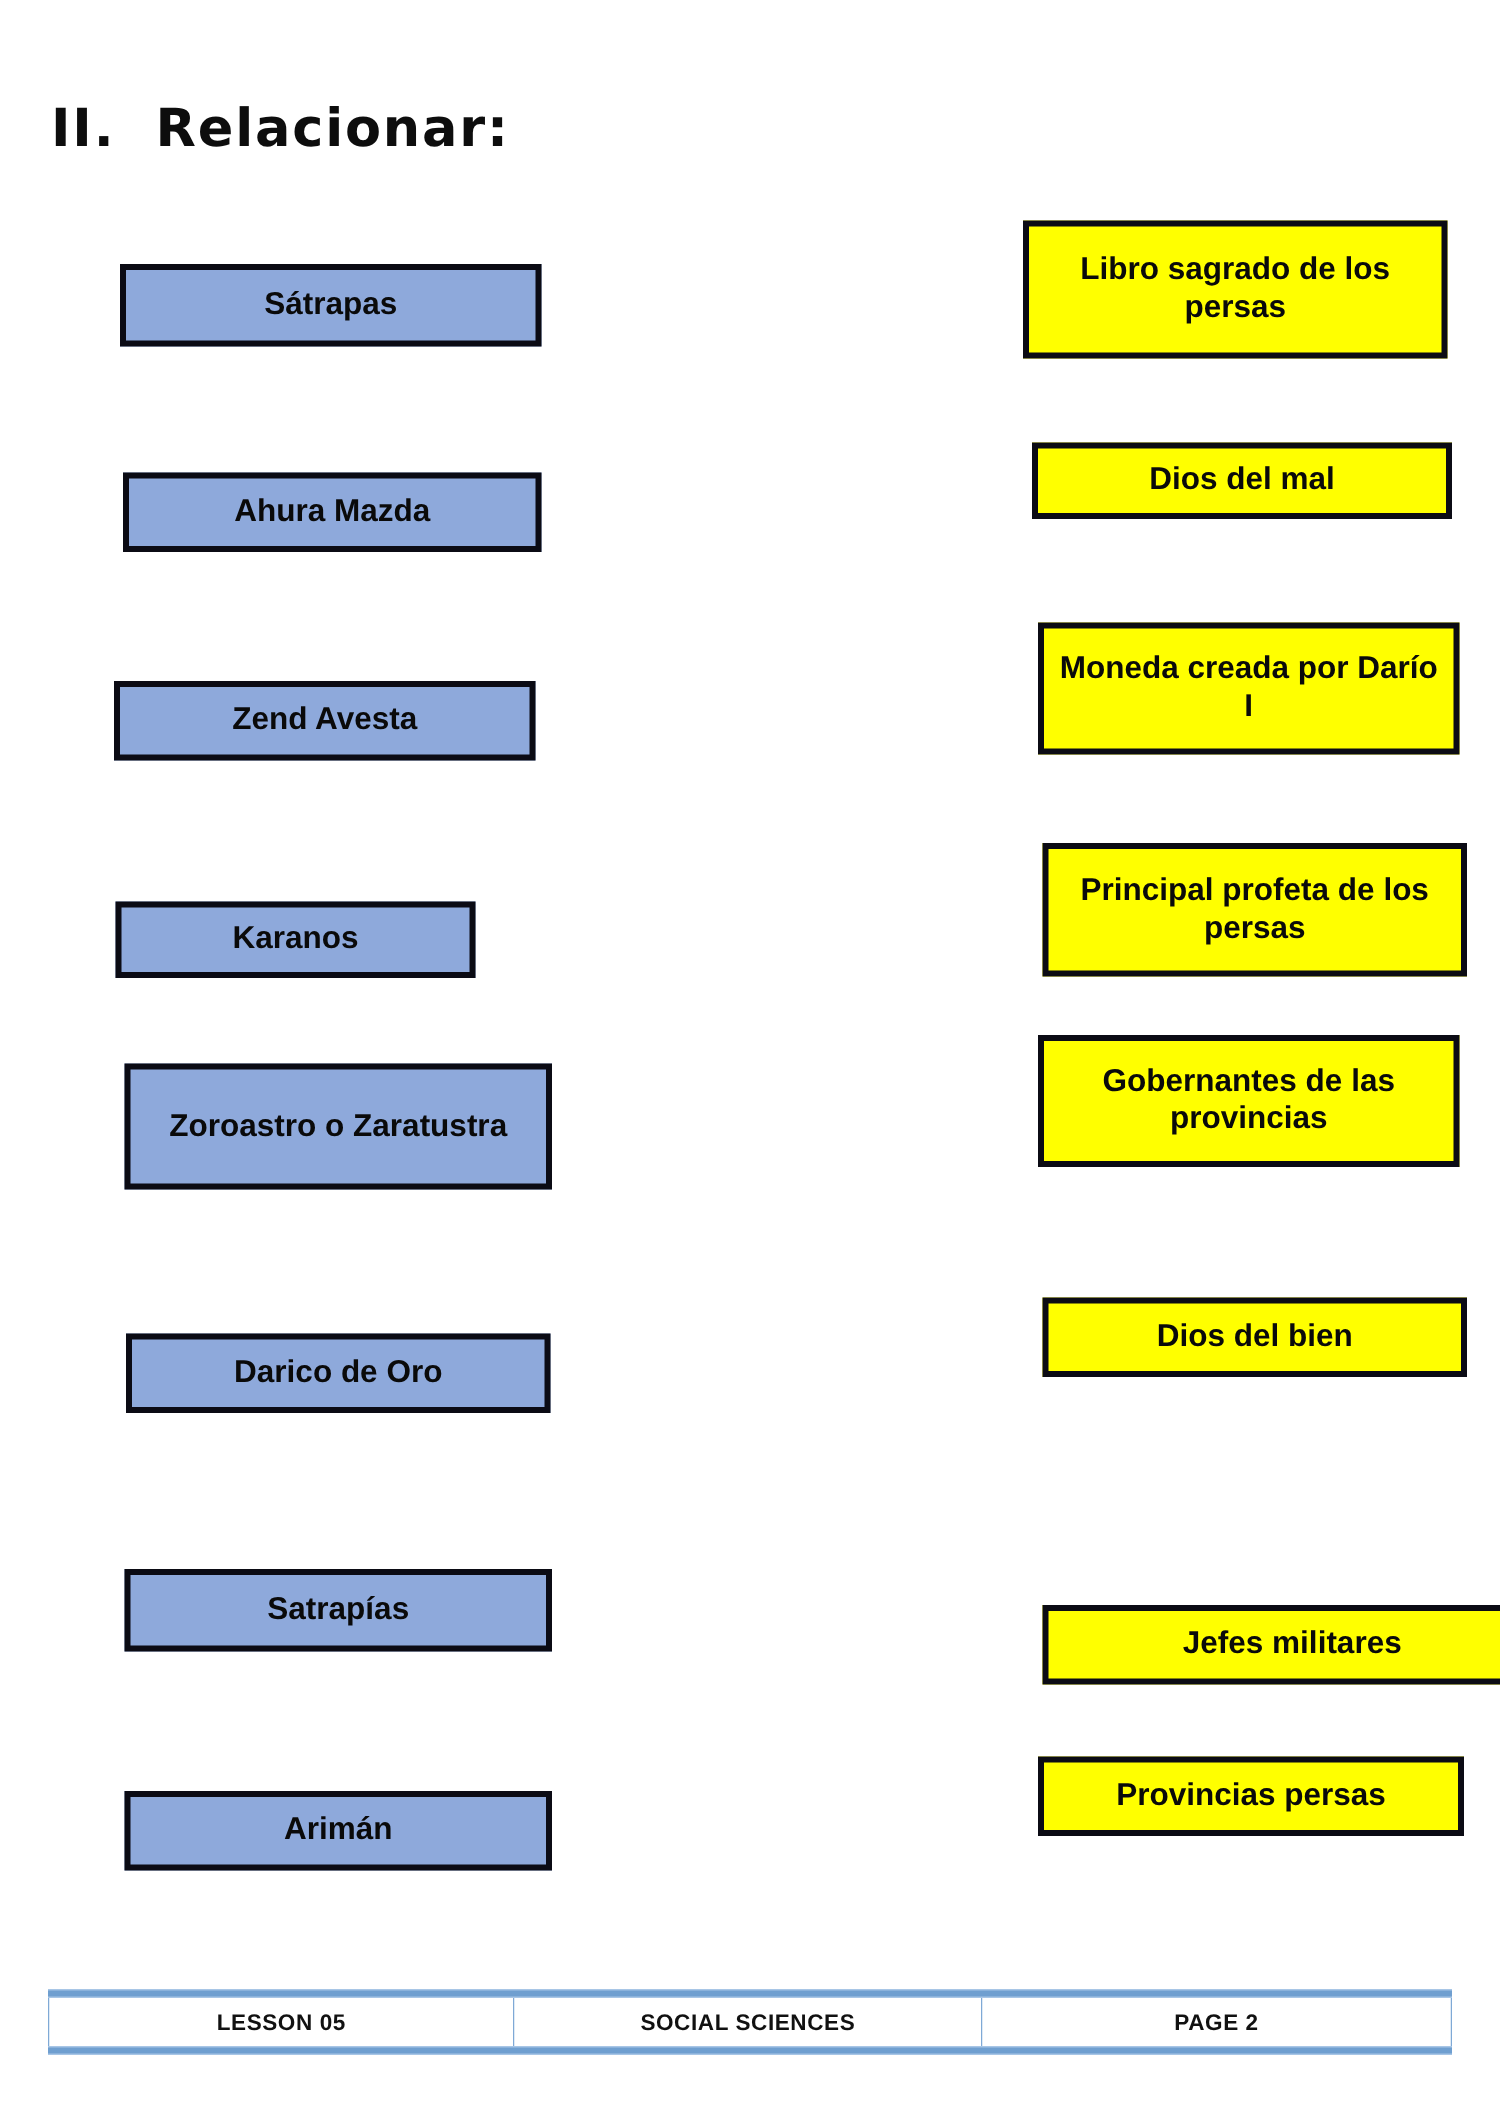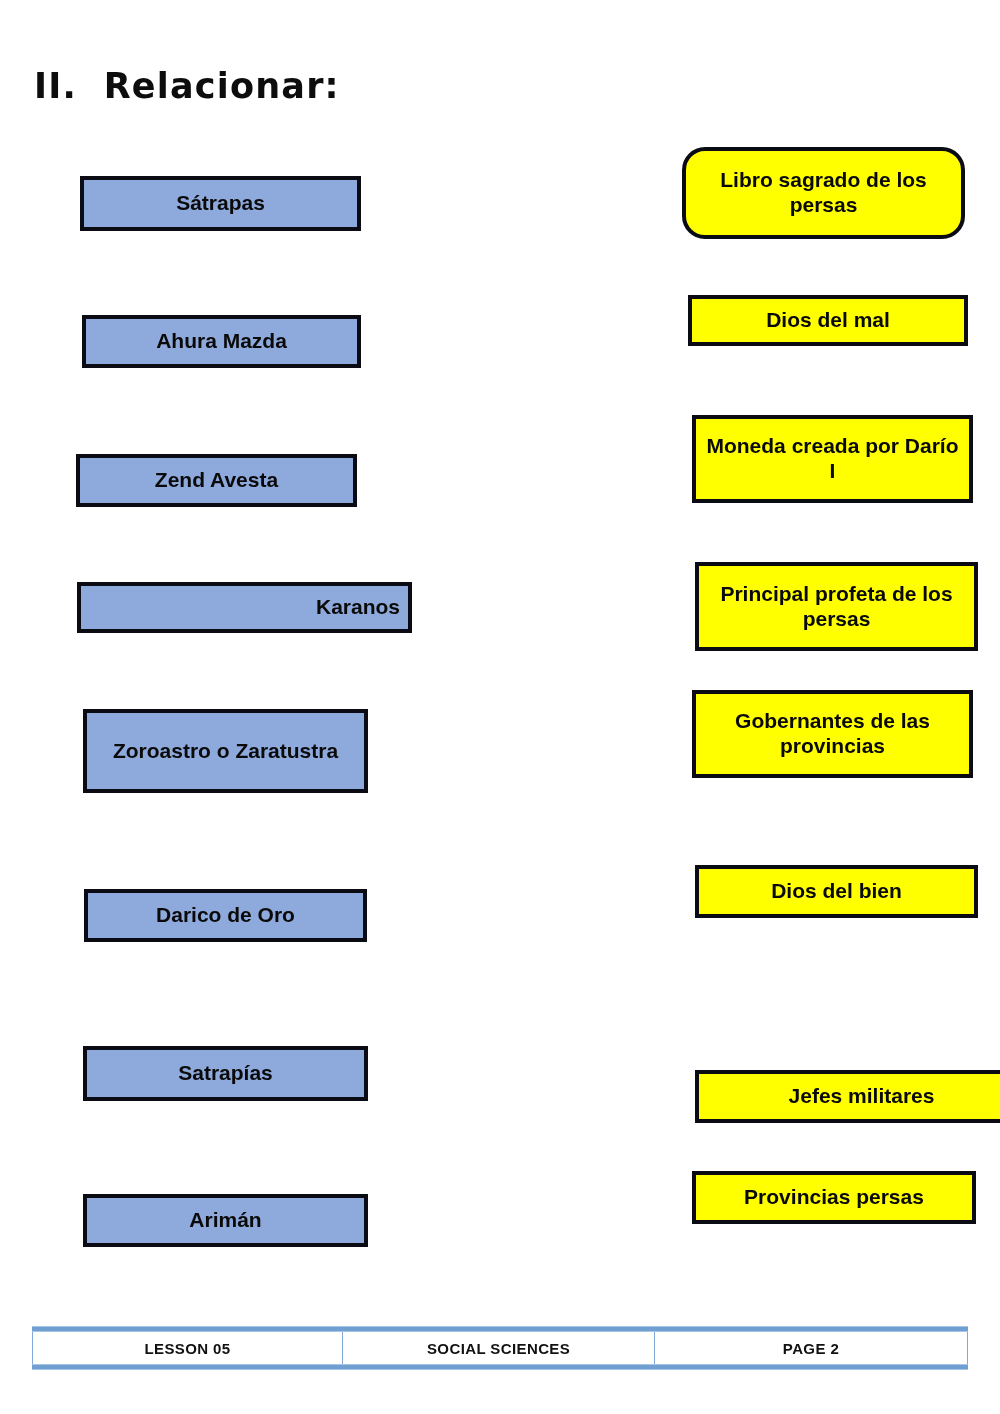--- a/index.html
+++ b/index.html
@@ -103,38 +103,38 @@
   <div id="left-col">
       <div class="box blue" style="left: 80px; top: 160px; width: 281px; height: 55px;">
         <span class="txt">Sátrapas</span>
       </div>
       <div class="box blue" style="left: 82px; top: 299px; width: 279px; height: 53px;">
         <span class="txt">Ahura Mazda</span>
       </div>
       <div class="box blue" style="left: 76px; top: 438px; width: 281px; height: 53px;">
         <span class="txt">Zend Avesta</span>
       </div>
-      <div class="box blue" style="left: 77px; top: 566px; width: 335px; height: 51px; justify-content: flex-end;">
+      <div class="box blue" style="left: 77px; top: 585px; width: 240px; height: 51px;">
         <span class="txt">Karanos</span>
       </div>
       <div class="box blue" style="left: 83px; top: 693px; width: 285px; height: 84px;">
         <span class="txt">Zoroastro o Zaratustra</span>
       </div>
       <div class="box blue" style="left: 84px; top: 873px; width: 283px; height: 53px;">
         <span class="txt">Darico de Oro</span>
       </div>
       <div class="box blue" style="left: 83px; top: 1030px; width: 285px; height: 55px;">
         <span class="txt">Satrapías</span>
       </div>
       <div class="box blue" style="left: 83px; top: 1178px; width: 285px; height: 53px;">
         <span class="txt">Arimán</span>
       </div>
     </div>
   <div id="right-col">
-      <div class="box yellow" style="left: 682px; top: 147px; width: 283px; height: 92px; border-radius: 23px;">
+      <div class="box yellow" style="left: 682px; top: 147px; width: 283px; height: 92px;">
         <span class="txt">Libro sagrado de los persas</span>
       </div>
       <div class="box yellow" style="left: 688px; top: 295px; width: 280px; height: 51px;">
         <span class="txt">Dios del mal</span>
       </div>
       <div class="box yellow" style="left: 692px; top: 415px; width: 281px; height: 88px;">
         <span class="txt">Moneda creada por Darío I</span>
       </div>
       <div class="box yellow" style="left: 695px; top: 562px; width: 283px; height: 89px;">
         <span class="txt">Principal profeta de los persas</span>

